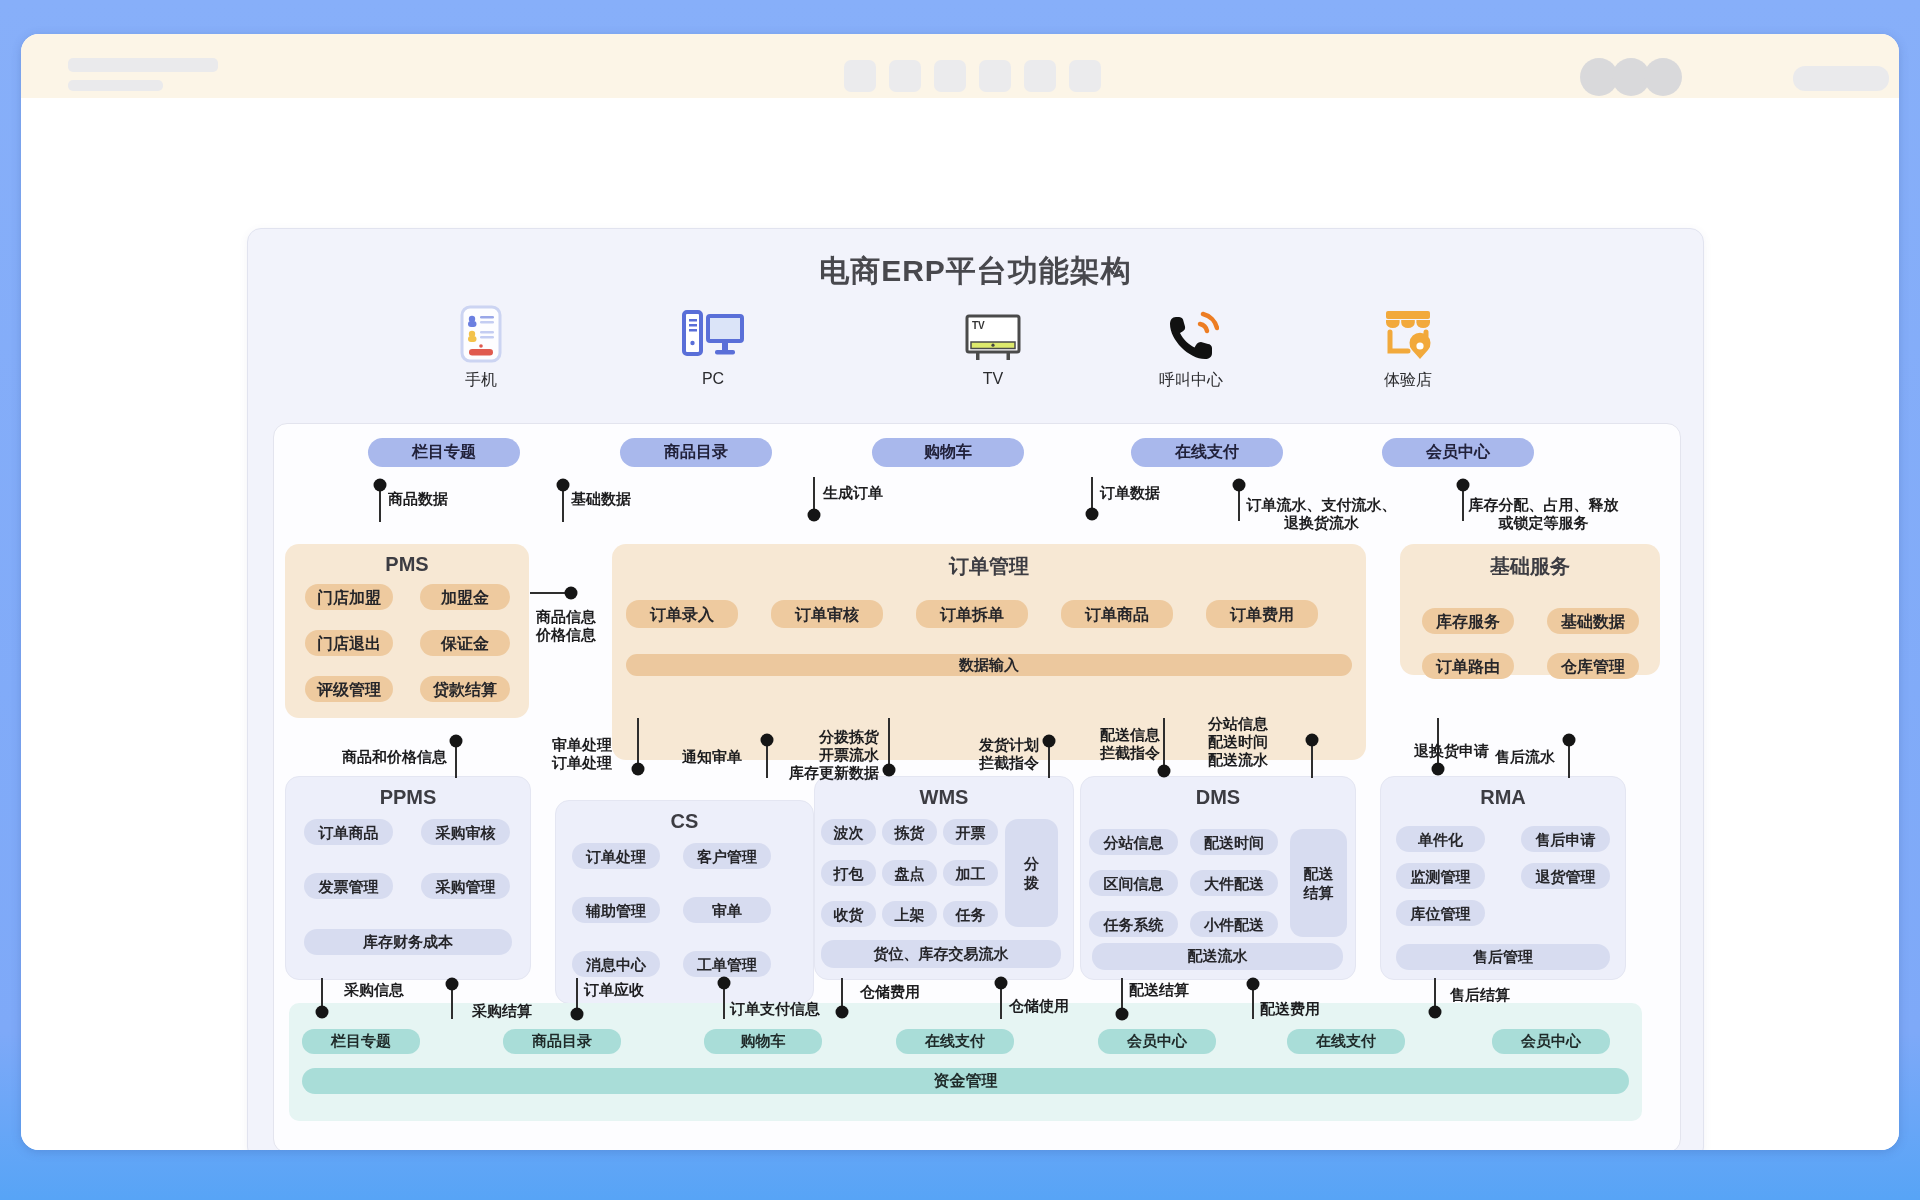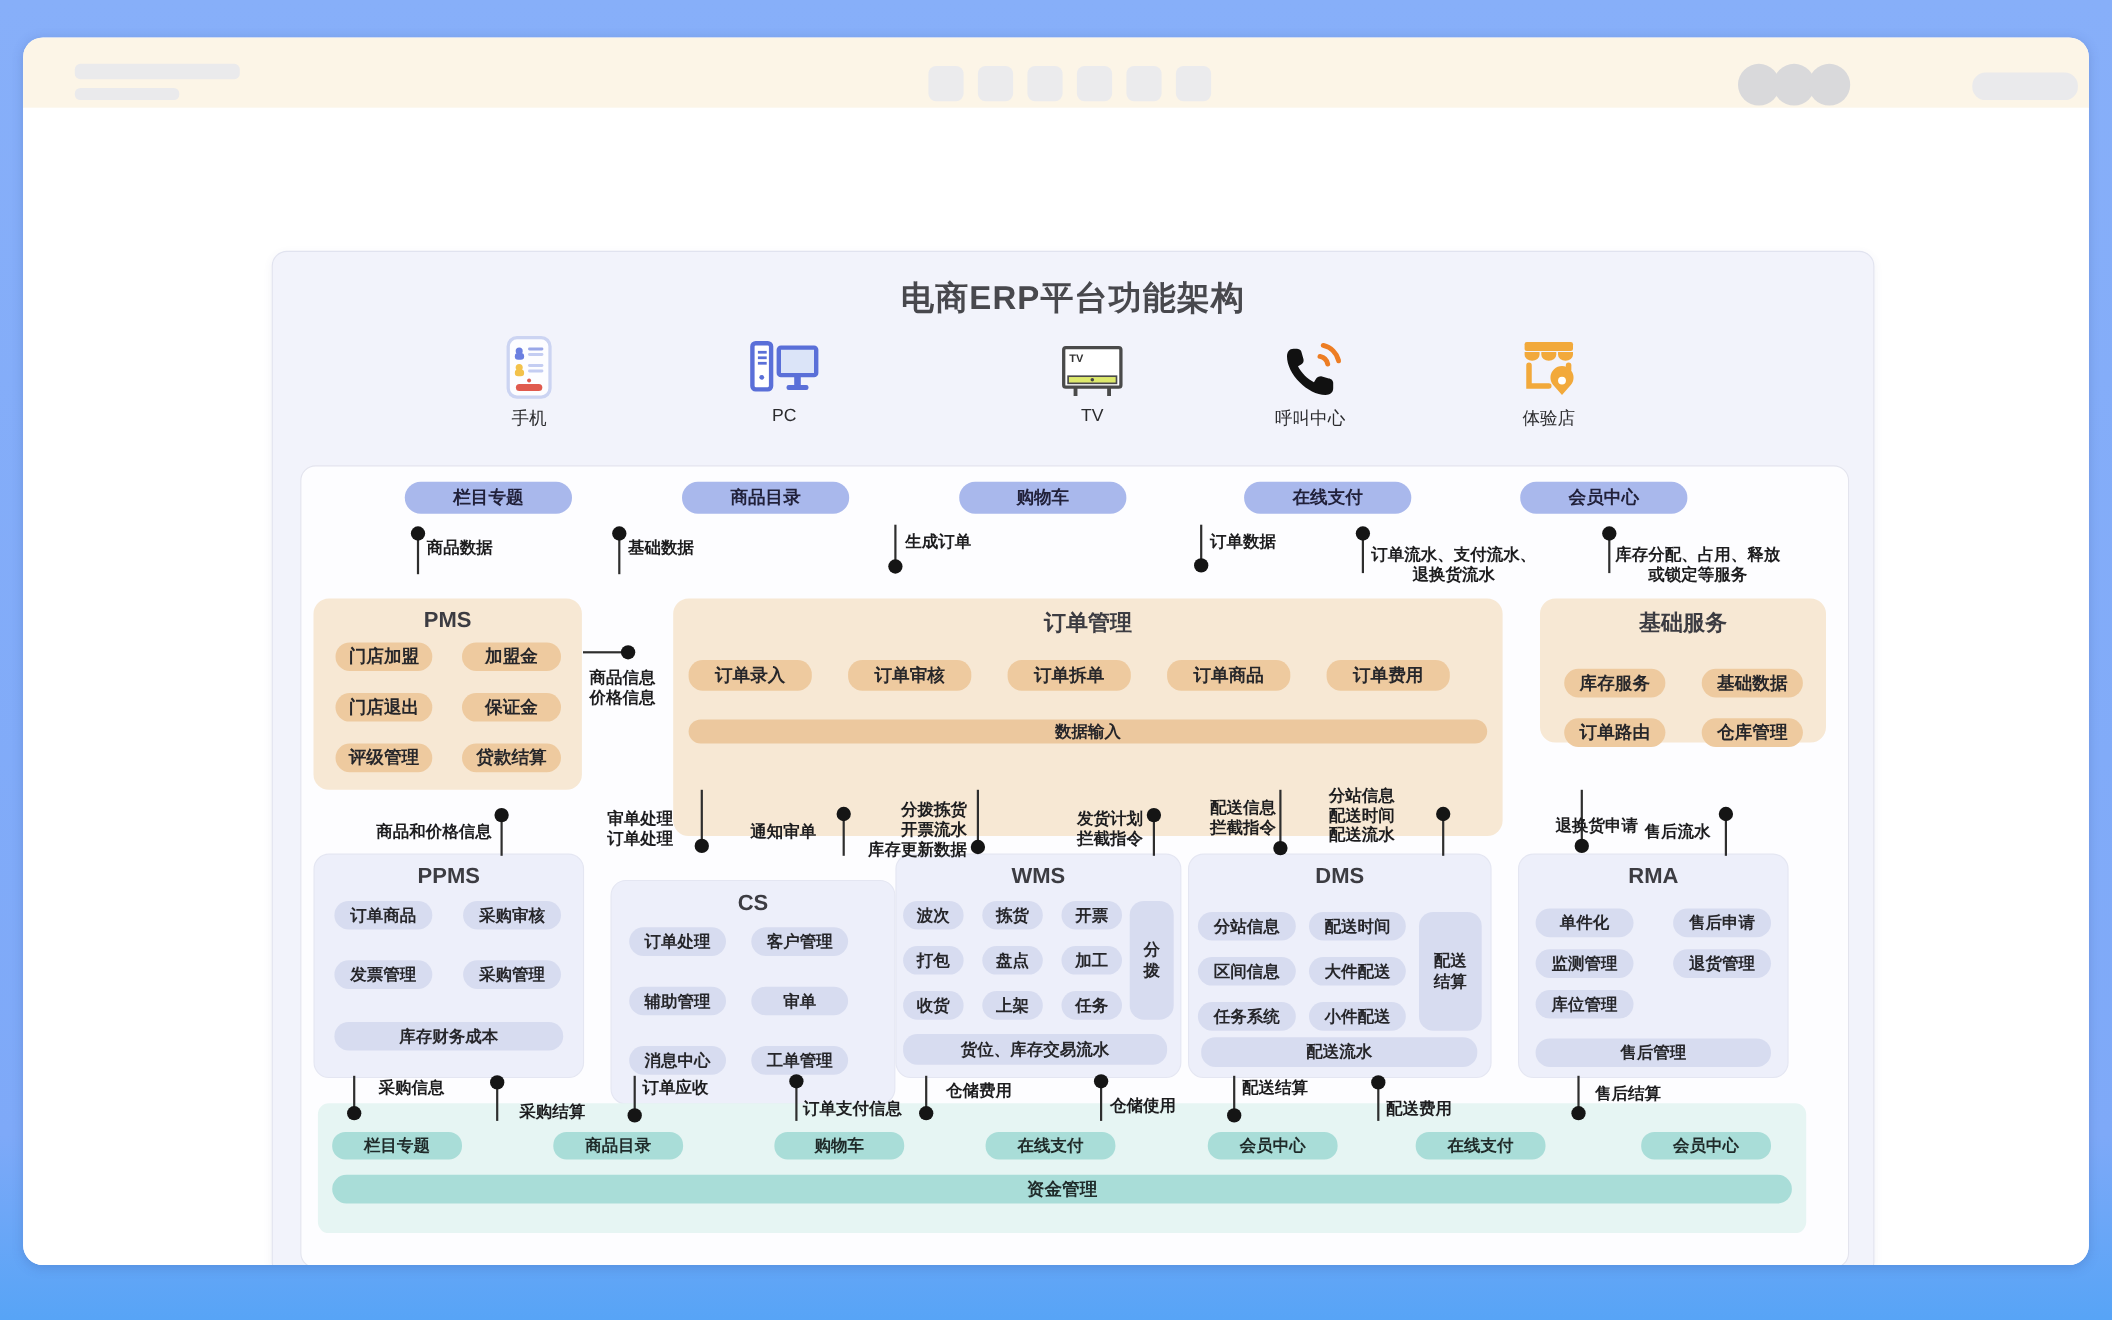--- a/index.html
+++ b/index.html
@@ -41,21 +41,21 @@
   .order-bar.top{margin-top:6px;}
   .order-pills{display:flex;gap:33px;padding:0 14px;margin-top:23px;}
   .order-pills .p{width:112px;height:28px;}
   .order-bar.bottom{margin-top:26px;}
   .base-grid{display:grid;grid-template-columns:92px 92px;column-gap:33px;row-gap:19px;padding-left:22px;margin-top:31px;}
   .ppms-grid{display:grid;grid-template-columns:89px 89px;column-gap:28px;row-gap:28px;padding-left:18px;margin-top:9px;}
   .wide{border-radius:13px;display:flex;align-items:center;justify-content:center;font-size:15px;font-weight:700;color:#26262a;}
   .ppms-wide{margin:30px 18px 0;height:26px;background:#d7dcf0;}
   .cs-grid{display:grid;grid-template-columns:88px 88px;column-gap:23px;row-gap:28px;padding-left:16px;margin-top:9px;}
   .wms-body{display:flex;gap:7px;padding:0 6px;margin-top:9px;}
-  .wms-grid{display:grid;grid-template-columns:repeat(3,55px);gap:15px 17px;}
+  .wms-grid{display:grid;grid-template-columns:repeat(3,55px);gap:15px 6px;}
   .tallp{background:#d7dcf0;border-radius:13px;display:flex;align-items:center;justify-content:center;font-size:15px;font-weight:700;color:#26262a;white-space:pre-line;text-align:center;line-height:19px;}
   .wms-tall{width:53px;height:108px;}
   .wms-wide{margin:13px 12px 0 6px;height:28px;background:#d7dcf0;}
   .dms-body{display:flex;gap:12px;padding:0 8px;margin-top:19px;}
   .dms-grid{display:grid;grid-template-columns:89px 88px;gap:15px 12px;}
   .dms-tall{width:57px;height:108px;}
   .dms-wide{margin:6px 12px 0 11px;height:27px;background:#d7dcf0;}
   .rma-grid{display:grid;grid-template-columns:89px 89px;column-gap:36px;row-gap:11px;padding-left:15px;margin-top:16px;}
   .rma-wide{margin:18px 15px 0;height:26px;background:#d7dcf0;}
   .footer{position:absolute;left:15px;top:579px;width:1353px;height:118px;background:#e6f5f3;border-radius:10px;}

